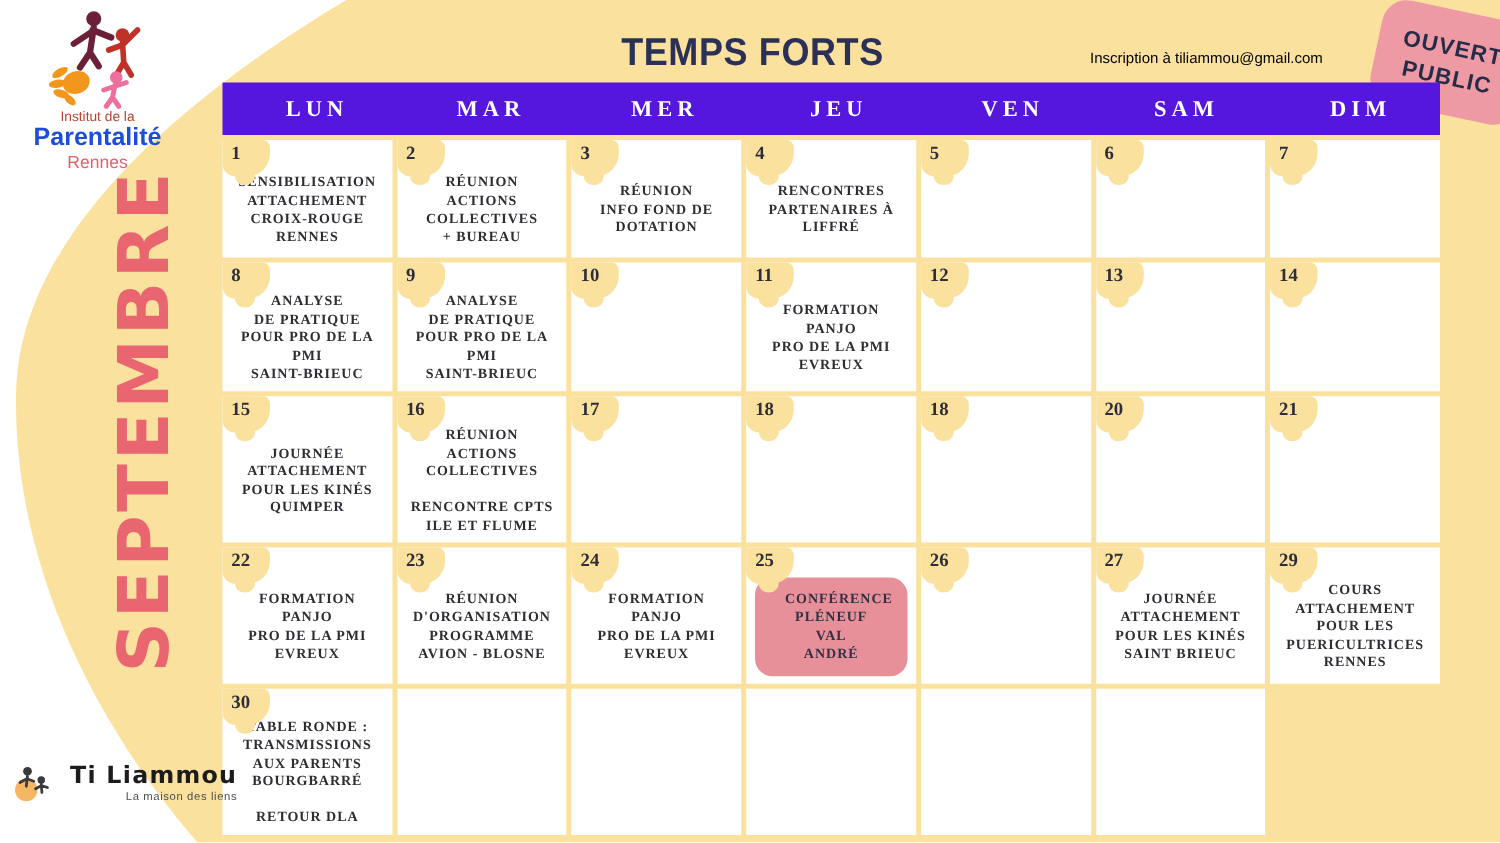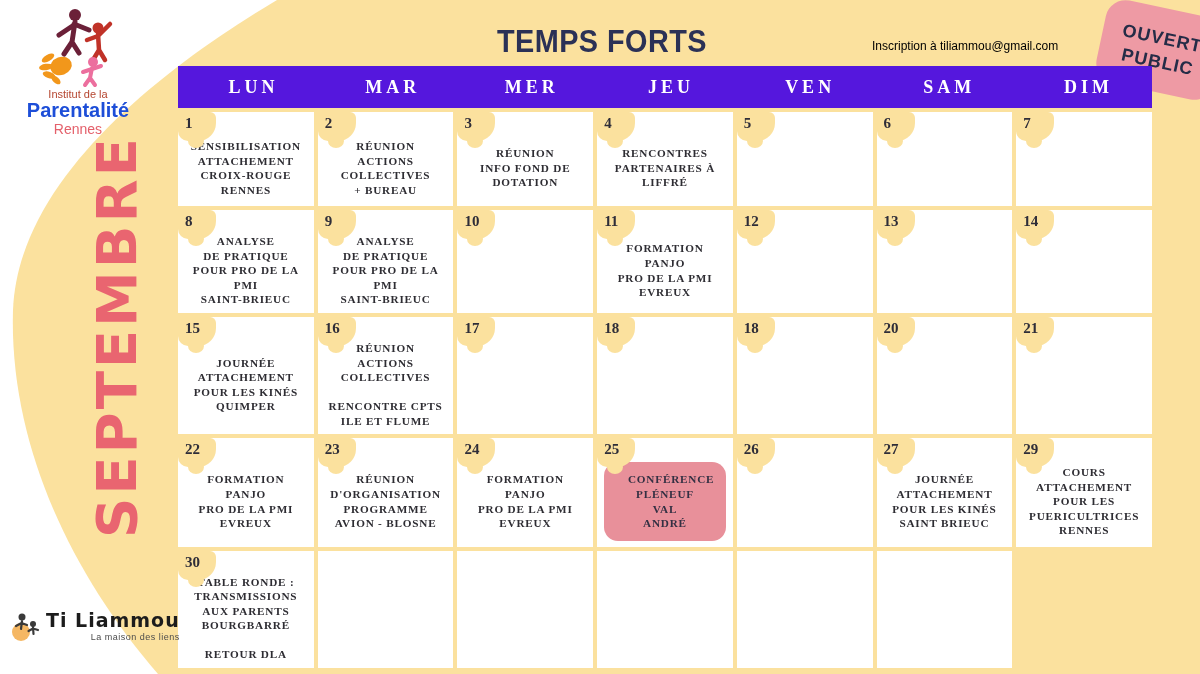--- a/index.html
+++ b/index.html
@@ -83,21 +83,21 @@
     font-family:"Liberation Serif", serif; font-weight:bold;
     font-size:11.2px; line-height:1.3; letter-spacing:0.8px; color:#2e2d33;
   }
   .event.hl {
     background:#e8909a; border-radius:14px; padding:10px 24px;
     color:#343043; max-width:122px;
   }
 
   
   .footer-logo {
-    position:absolute; left:8px; top:608px; display:flex; align-items:center; gap:2px;
+    position:absolute; left:8px; top:608px; display:flex; align-items:center; gap:12px;
   }
   .footer-text .fname { font-family:"DejaVu Sans", sans-serif; font-weight:bold; font-size:19px; color:#1c1c1c; letter-spacing:1px; }
   .footer-text .ftag  { font-size:9px; color:#4c4c4c; letter-spacing:0.5px; margin-top:1px;text-align:right; }
 </style>
 </head>
 <body>
 
 <svg class="blob-svg" viewBox="0 0 1200 674" preserveAspectRatio="none">
   <path d="M 277 0 C 160 70, 18 180, 13 310 C 9 445, 72 575, 158 674 L 1200 674 L 1200 0 Z" fill="#fbe19e"></path>
 </svg>

